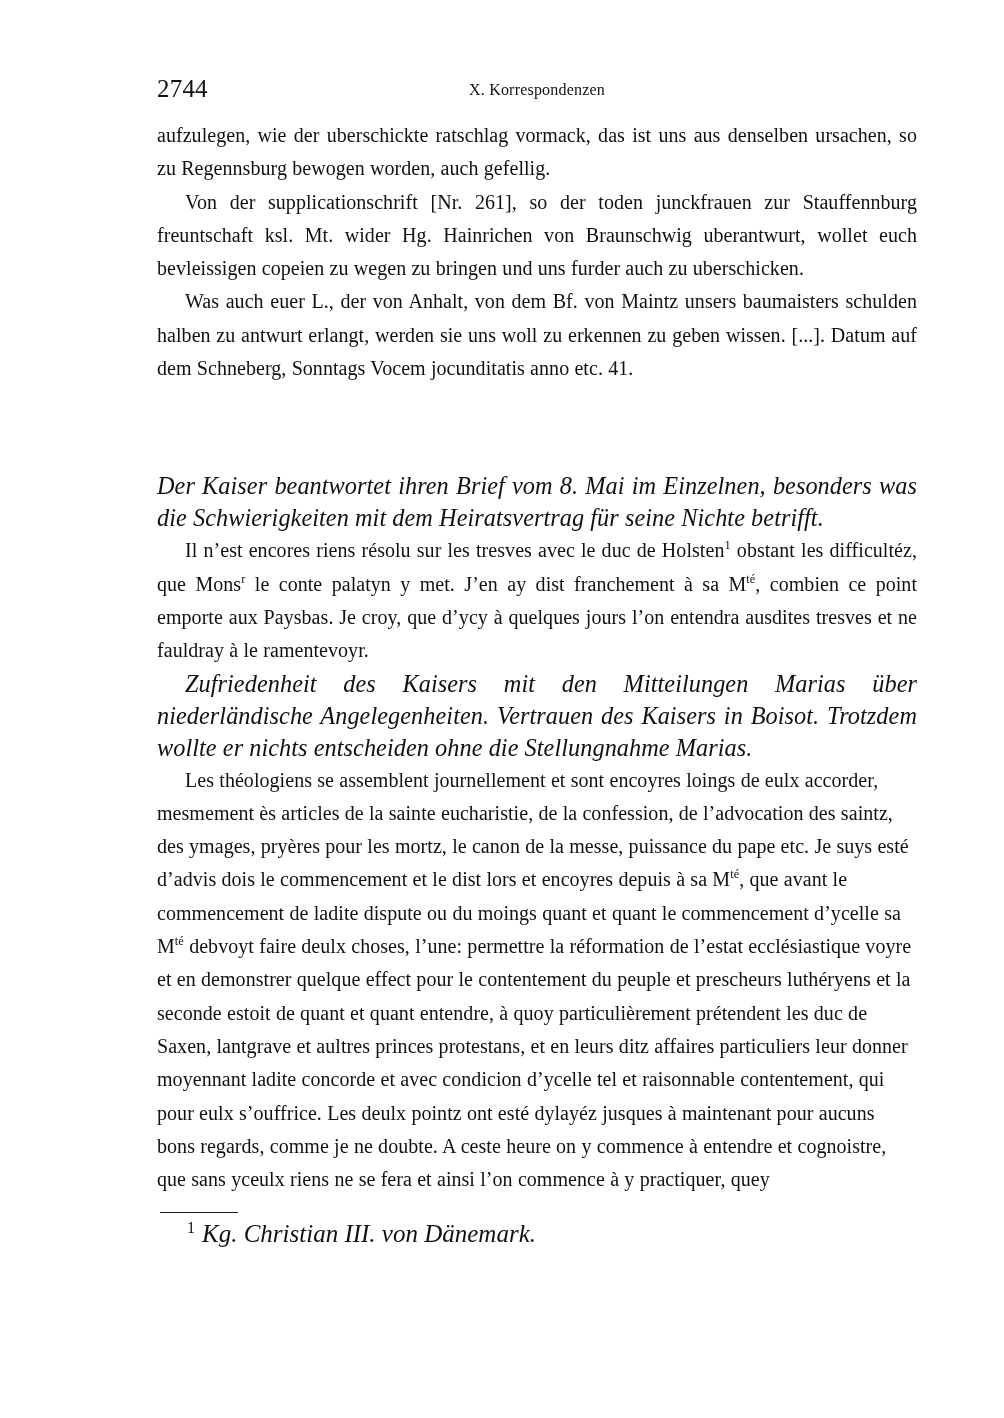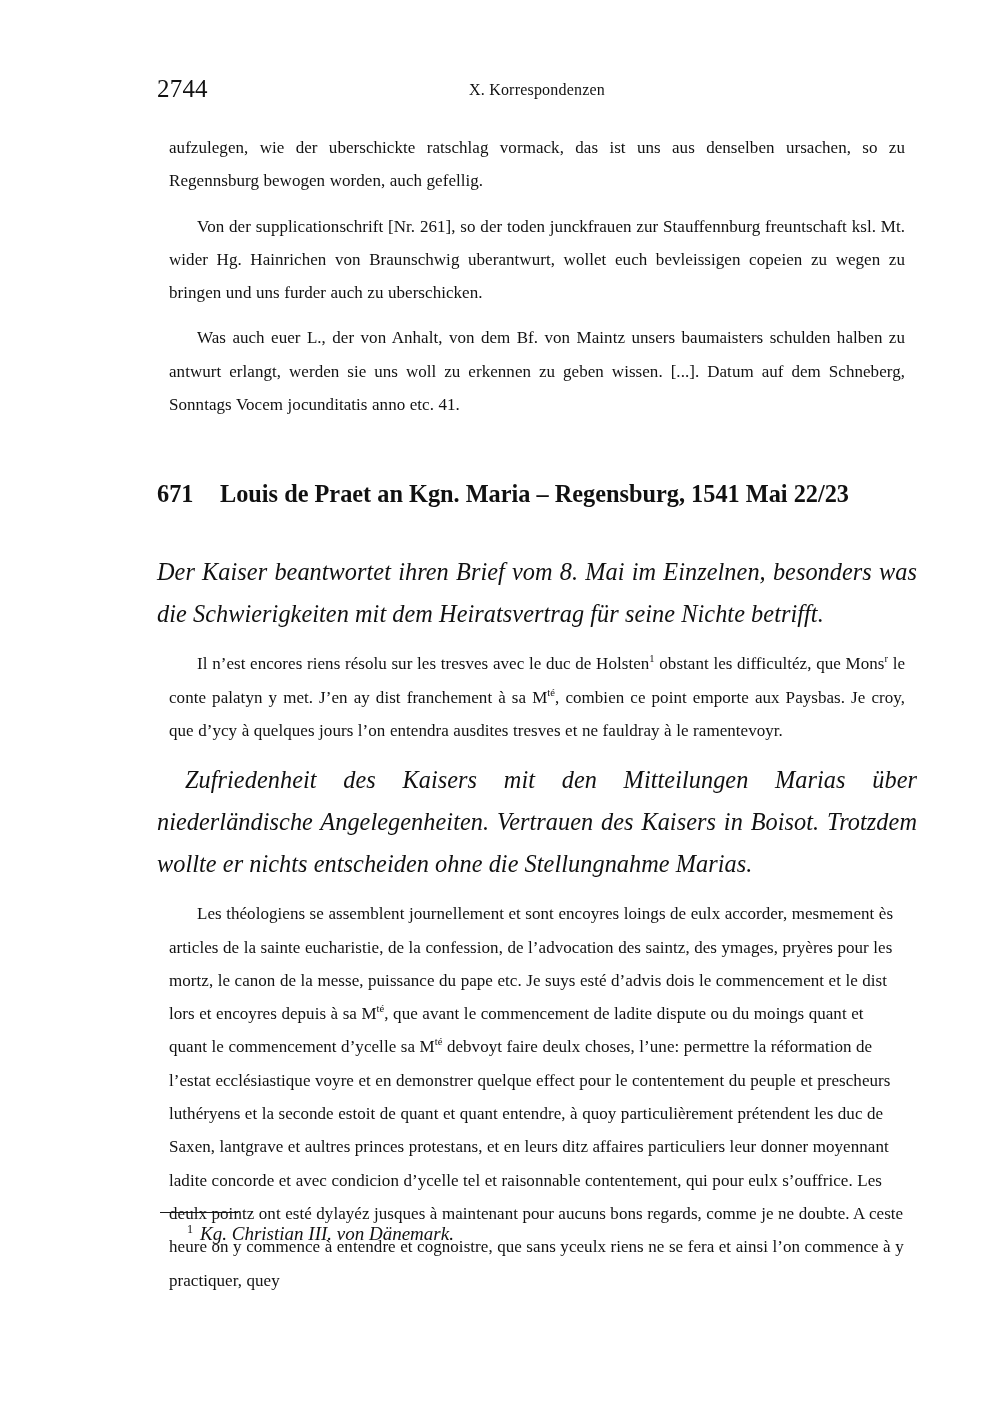--- a/index.html
+++ b/index.html
@@ -53,38 +53,38 @@
 
   
   .textblock {
     position: absolute;
     left: 157px;
     top: 119px;
     width: 760px;
   }
 
   p.body {
-    margin: 12px;
-    font-size: 17px;
+    margin: 0;
+    font-size: 20px;
     line-height: 33.3px;
     text-align: justify;
     text-justify: inter-word;
     hyphens: manual;
     letter-spacing: 0.05px;
     word-spacing: 0.2px;
   }
   p.body.indent { text-indent: 28px; }
   p.body.noindent { text-indent: 0; }
   p.body.last { text-align: left; }
 
   p.regest {
     margin: 0;
     font-style: italic;
     font-size: 24.3px;
-    line-height: 42px;
+    line-height: 32px;
     text-align: justify;
     letter-spacing: 0.05px;
   }
   p.regest.indent { text-indent: 28px; }
 
   
   .entry-heading {
     margin: 0;
     padding: 0;
     font-weight: bold;
@@ -131,21 +131,21 @@
   }
   .footnote-rule {
     width: 78px;
     height: 0;
     border-top: 1.4px solid #1a1a1a;
     margin: 0 0 7px 3px;
   }
   .footnote {
     margin: 0;
     font-style: italic;
-    font-size: 19px;
+    font-size: 25px;
     line-height: 28px;
     padding-left: 30px;
   }
   .footnote .fn-marker {
     font-style: normal;
     font-size: 0.64em;
     vertical-align: super;
     line-height: 0;
     margin-right: 7px;
   }
@@ -163,24 +163,20 @@
   <div class="textblock">
 
     <p class="body noindent"><span>aufzulegen, wie der uberschickte ratschlag vormack, das ist uns aus denselben ursachen, so zu Regennsburg bewogen worden, auch gefellig.</span></p>
 
     <p class="body indent"><span>Von der supplicationschrift </span><span class="ital">[Nr. 261]</span><span>, so der toden junckfrauen zur Stauffennburg freuntschaft ksl. Mt. wider Hg. Hainrichen von Braunschwig uberantwurt, wollet euch bevleissigen copeien zu wegen zu bringen und uns furder auch zu uberschicken.</span></p>
 
     <p class="body indent"><span>Was auch euer L., der von Anhalt, von dem Bf. von Maintz unsers baumaisters schulden halben zu antwurt erlangt, werden sie uns woll zu erkennen zu geben wissen. </span><span class="ital">[...]</span><span>. Datum auf dem Schneberg, Sonntags Vocem jocunditatis anno etc. 41.</span></p>
 
     <div class="gap-lg"></div>
 
-    <div class="entry-heading">
-      <span class="entry-num">671</span>
-      <span class="entry-title">Louis de Praet an Kgn. Maria – Regensburg, 1541 Mai 22/23</span>
-    </div>
 
     <div class="gap-sm"></div>
 
 
     <div class="gap-md"></div>
 
     <p class="regest">Der Kaiser beantwortet ihren Brief vom 8. Mai im Einzelnen, besonders was die Schwierigkeiten mit dem Heiratsvertrag für seine Nichte betrifft.</p>
 
     <p class="body indent"><span>Il n’est encores riens résolu sur les tresves avec le duc de Holsten</span><sup class="fn">1</sup><span> obstant les difficultéz, que Mons</span><sup class="abbr">r</sup><span> le conte palatyn y met. J’en ay dist franchement à sa M</span><sup class="abbr">té</sup><span>, combien ce point emporte aux Paysbas. Je croy, que d’ycy à quelques jours l’on entendra ausdites tresves et ne fauldray à le ramentevoyr.</span></p>
 

